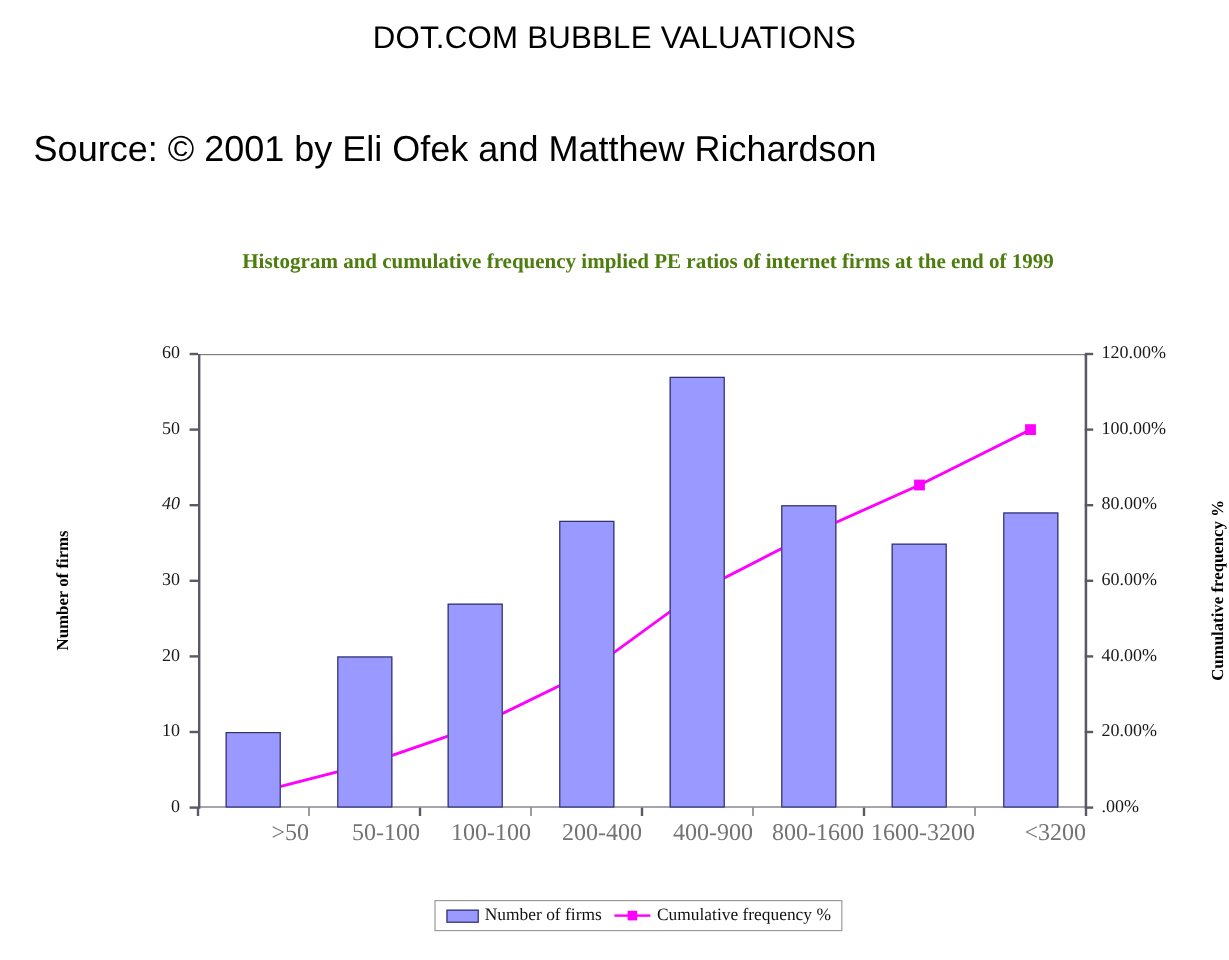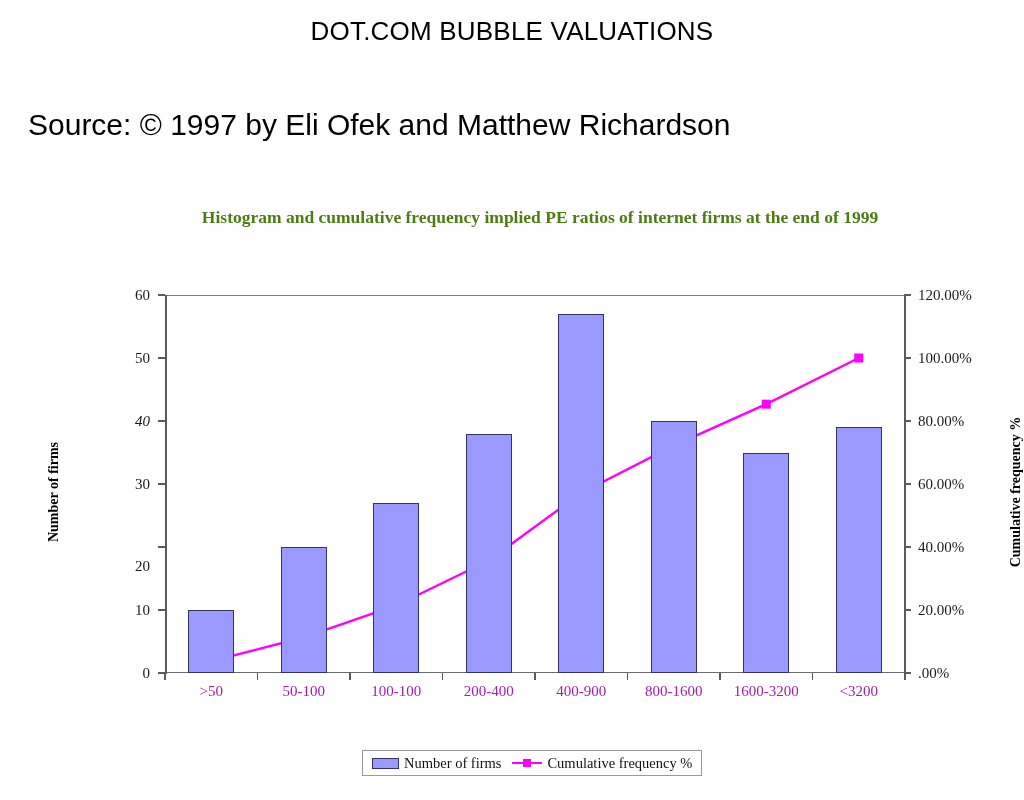--- a/index.html
+++ b/index.html
@@ -137,24 +137,24 @@
   .ylabel-right-wrap {
     position: absolute;
     left: 918px;
     width: 92px;
     top: 0;
   }
 
   .xlabel {
     position: absolute;
     top: 498px;
-    text-align: center;
-    font-family: "Liberation Serif", serif;
-    font-size: 15px;
-    color: #a21caf;
+    text-align: right;
+    font-family: "Liberation Serif", serif;
+    font-size: 20px;
+    color: #737373;
   }
 
   
   #axis-title-left {
     position: absolute;
     left: -21px;
     top: 299px;
     width: 150px;
     text-align: center;
     font-family: "Liberation Serif", serif;
@@ -259,34 +259,34 @@
     width: 8px;
     height: 8px;
     background: #ff00ff;
   }
 </style>
 </head>
 <body>
 
 <div id="slide-title">DOT.COM BUBBLE VALUATIONS</div>
 
-<div id="slide-source">Source: © 1997 by Eli Ofek and Matthew Richardson</div>
+<div id="slide-source">Source: © 2001 by Eli Ofek and Matthew Richardson</div>
 
 <div id="chart-object">
 
   <div id="chart-title">Histogram and cumulative frequency implied PE ratios of internet firms at the end of 1999</div>
 
   <div id="plot-frame"></div>
   <div class="axis-line-left"></div>
   <div class="axis-line-right"></div>
 
   <div class="ylabel-left-wrap">
       <div class="ylabel-left" style="top: 488px;">0</div>
       <div class="ylabel-left" style="top: 425px;">10</div>
-      <div class="ylabel-left" style="top: 362px; margin-top: 19px;">20</div>
+      <div class="ylabel-left" style="top: 362px;">20</div>
       <div class="ylabel-left" style="top: 299px;">30</div>
       <div class="ylabel-left" style="top: 236px; font-style: italic;">40</div>
       <div class="ylabel-left" style="top: 173px;">50</div>
       <div class="ylabel-left" style="top: 110px; font-family: Liberation Serif, serif;">60</div>
     </div>
   <div class="ylabel-right-wrap">
       <div class="ylabel-right" style="top: 488px;">.00%</div>
       <div class="ylabel-right" style="top: 425px;">20.00%</div>
       <div class="ylabel-right" style="top: 362px;">40.00%</div>
       <div class="ylabel-right" style="top: 299px;">60.00%</div>

